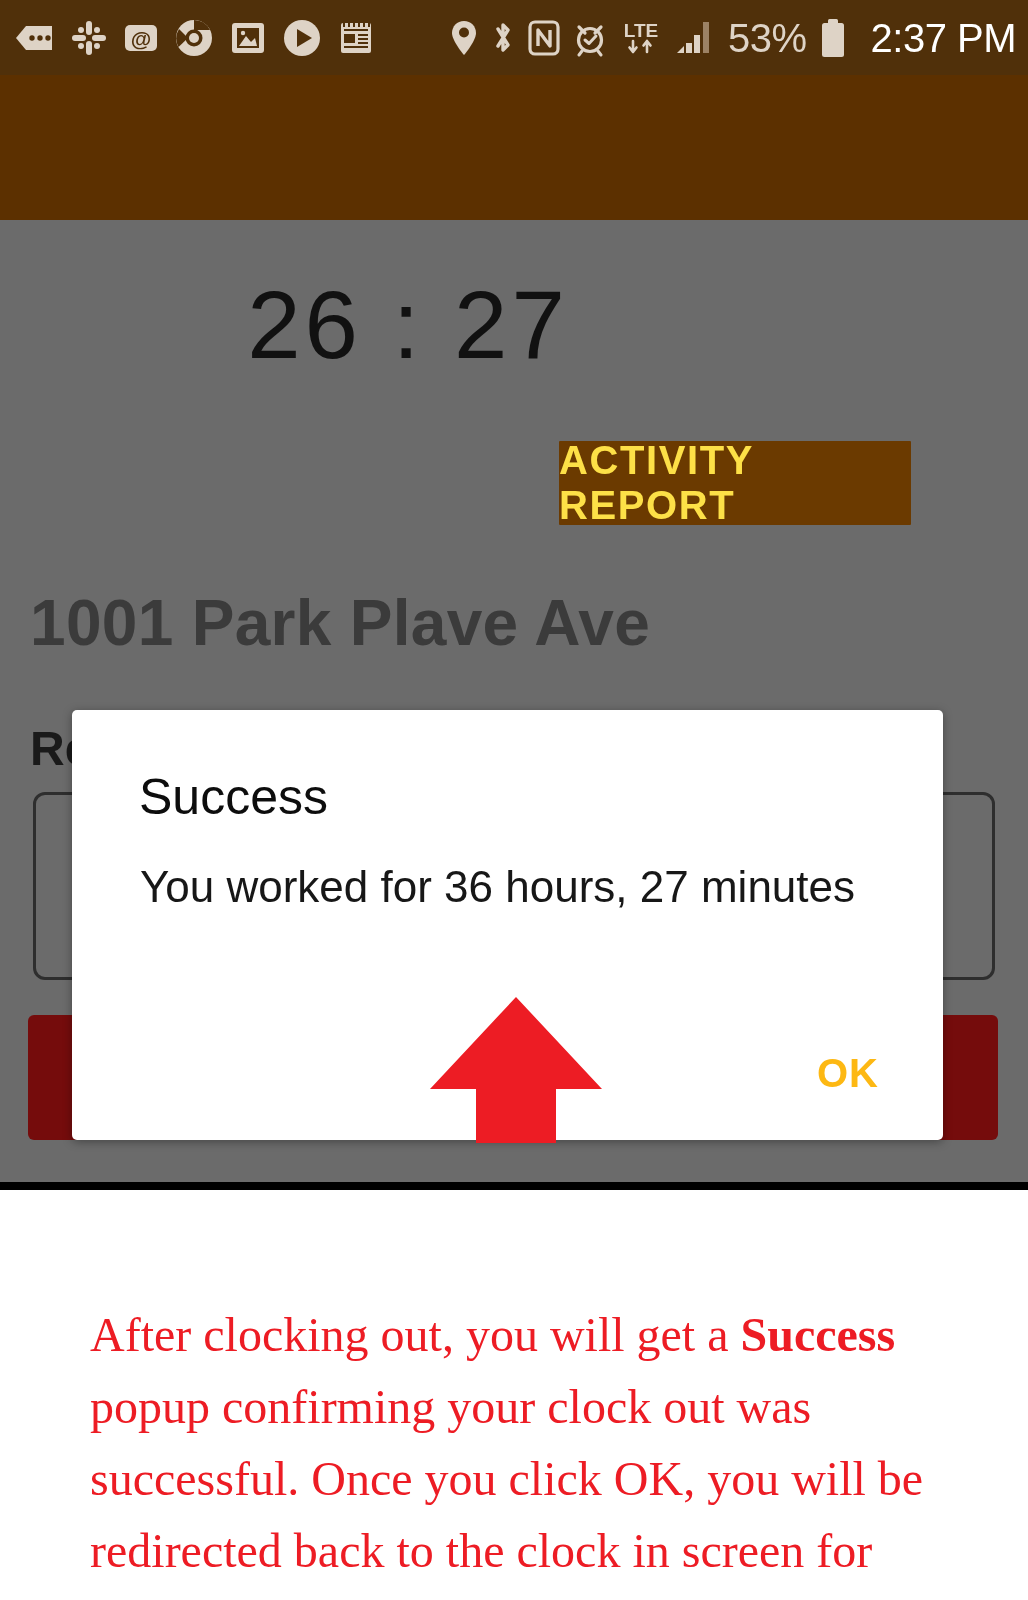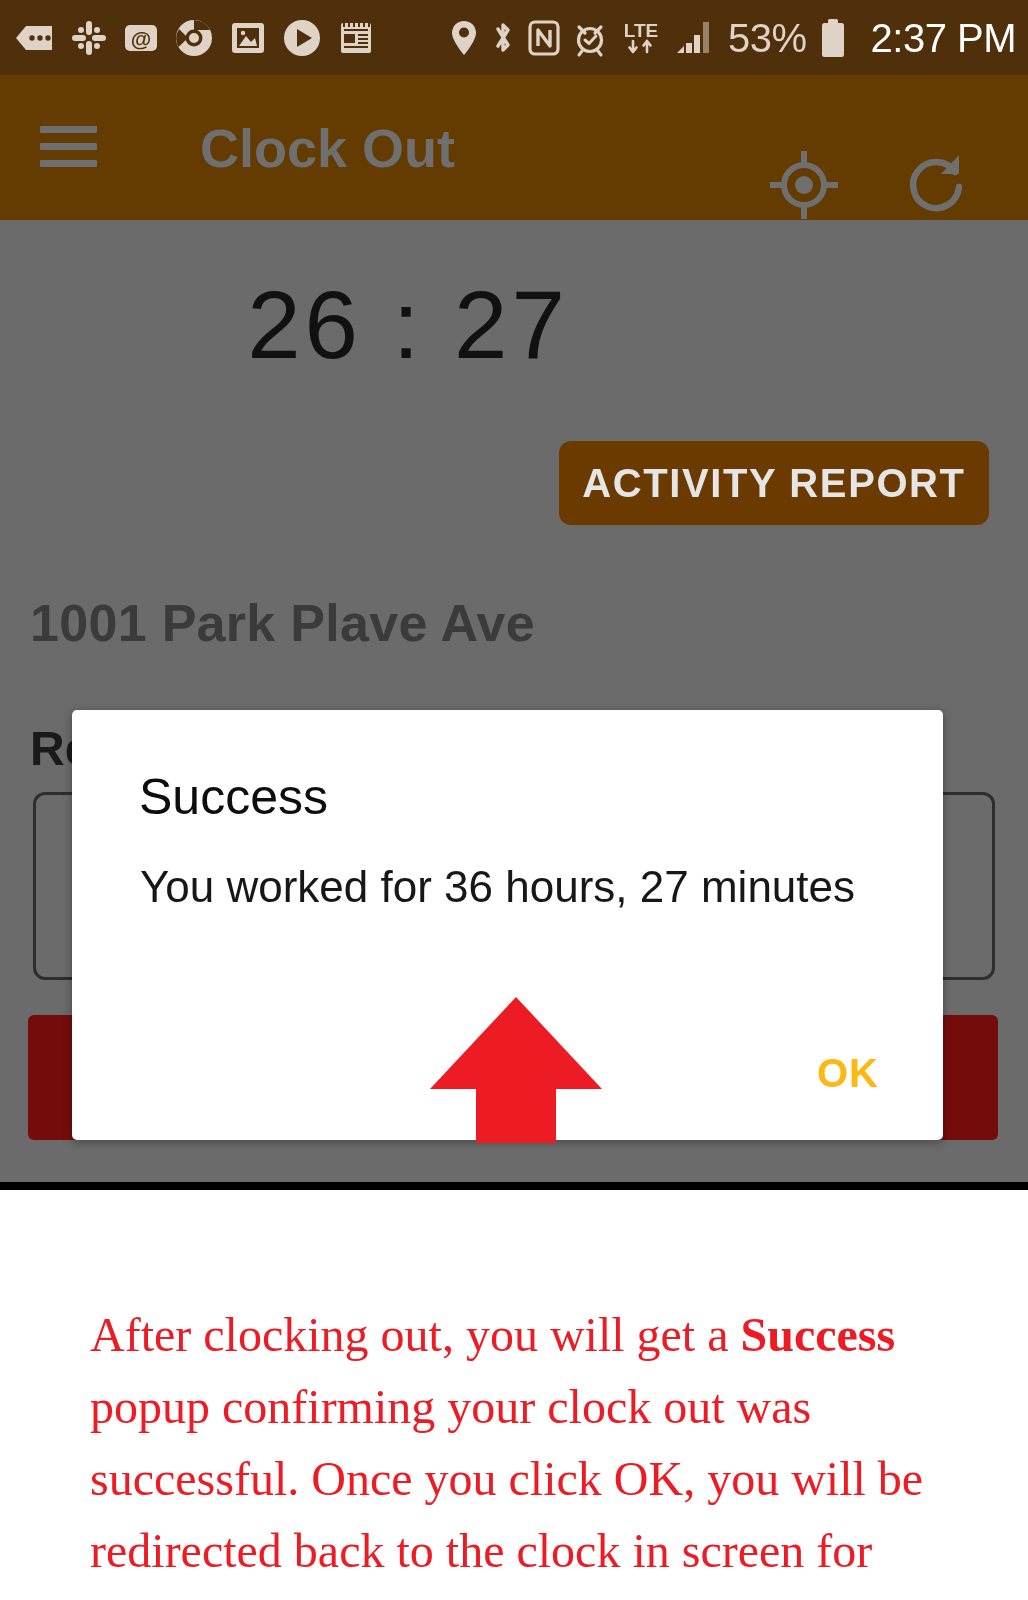--- a/index.html
+++ b/index.html
@@ -111,36 +111,36 @@
     text-align: center;
     font-size: 96px;
     font-weight: 400;
     color: #111111;
     letter-spacing: 4px;
     line-height: 110px;
   }
   .activity-report-btn {
     position: absolute;
     left: 559px; top: 221px;
-    width: 430px; height: 84px;
+    width: 352px; height: 84px;
     background: #6b3a00;
-    border-radius: 12px;
-    color: #e5e5e5;
+    border-radius: 1px;
+    color: #fde047;
     font-size: 40px;
     font-weight: 700;
     letter-spacing: 1.6px;
     display: flex;
     align-items: center;
     justify-content: center;
     box-sizing: border-box;
   }
   .address-line {
     position: absolute;
     left: 30px; top: 374px;
-    font-size: 52px;
+    font-size: 64px;
     font-weight: 700;
     color: #3b3b3b;
     letter-spacing: 0.3px;
     line-height: 58px;
   }
   .reason-label {
     position: absolute;
     left: 30px; top: 500px;
     font-size: 48px;
     font-weight: 700;
@@ -361,41 +361,20 @@
       <span class="sicon">
         <svg width="26" height="42" viewBox="0 0 26 42">
             <rect x="8" y="2" width="10" height="5" rx="1.5" fill="#ded3c6"></rect>
             <rect x="2" y="6" width="22" height="34" rx="2.5" fill="#ded3c6"></rect>
           </svg>
       </span>
       <span class="clock-txt">2:37 PM</span>
     </div>
   </div>
 
-  <div class="app-bar">
-    <div class="hamburger">
-      <span></span>
-        <span></span>
-        <span></span>
-    </div>
-    <div class="app-title">Clock Out</div>
-    <div class="appbar-icon gps-icon">
-      <svg width="72" height="72" viewBox="0 0 72 72">
-        <circle cx="36" cy="36" r="20" fill="none" stroke="#6f6f6f" stroke-width="6"></circle>
-        <circle cx="36" cy="36" r="9" fill="#6f6f6f"></circle>
-        <path d="M36 2 L36 16 M36 56 L36 70 M2 36 L16 36 M56 36 L70 36" stroke="#6f6f6f" stroke-width="6" stroke-linecap="butt"></path>
-      </svg>
-    </div>
-    <div class="appbar-icon refresh-icon">
-      <svg width="70" height="72" viewBox="0 0 70 72">
-        <path d="M52 23 A23 23 0 1 0 56 38" fill="none" stroke="#6f6f6f" stroke-width="6.5" stroke-linecap="round"></path>
-        <path d="M56 6 L56 25 L38 25 Z" fill="#6f6f6f"></path>
-      </svg>
-    </div>
-  </div>
 
   <div class="app-body">
     <div class="timer-display">26 : 27</div>
     <div class="activity-report-btn">ACTIVITY REPORT</div>
     <div class="address-line">1001 Park Plave Ave</div>
     <div class="reason-label">Re</div>
     <div class="reason-field"></div>
     <div class="clockout-btn"></div>
   </div>
 

